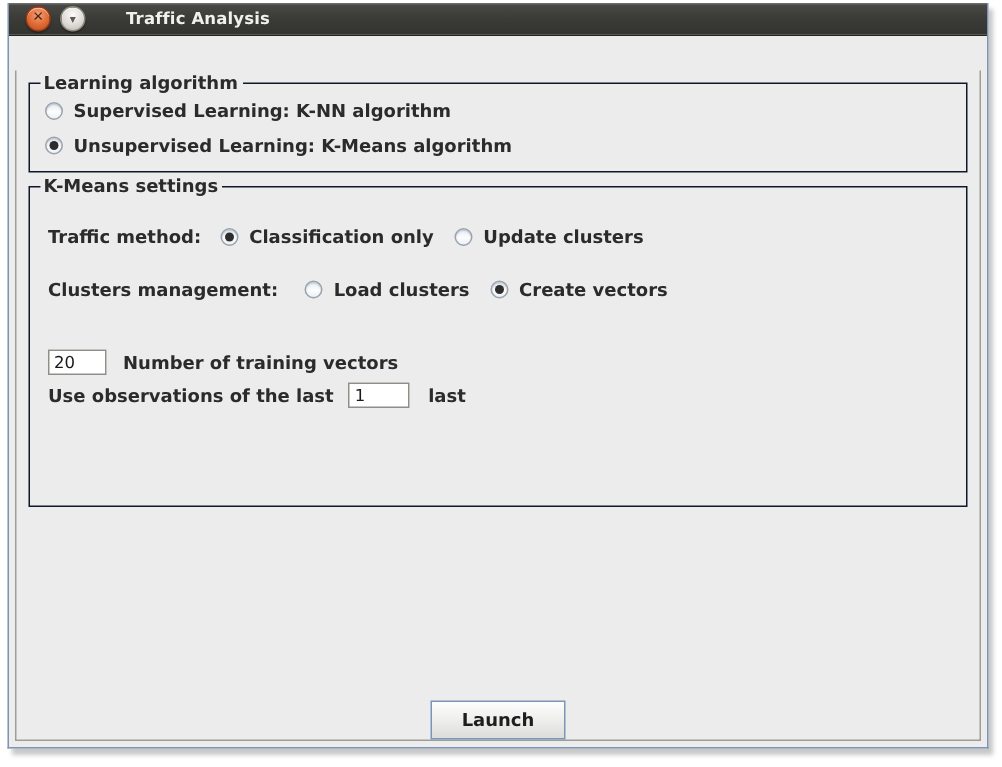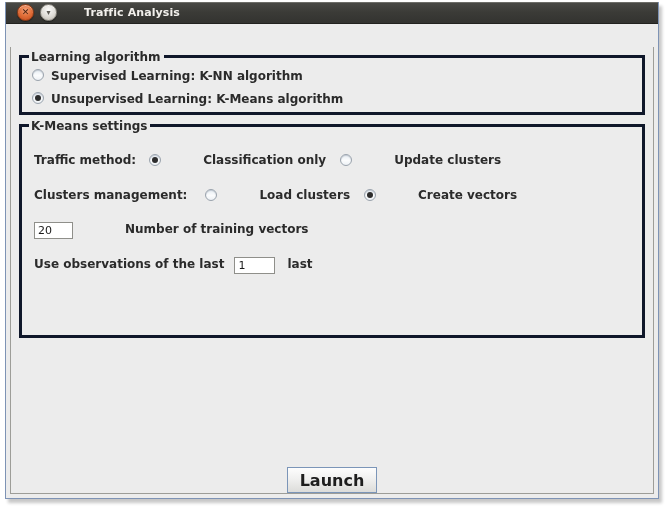--- a/index.html
+++ b/index.html
@@ -166,21 +166,21 @@
     background: #ececec;
     border: 1px solid #9d9d98;
     border-top: none;
     box-sizing: border-box;
   }
 
   
   .groupbox {
     position: absolute;
     box-sizing: border-box;
-    border: 3px solid #0f172a;
+    border: 1px solid #0f172a;
     background: transparent;
   }
   .groupbox > .gb-title {
     position: absolute;
     top: -8px;
     left: 7px;
     padding: 0 3px 0 2px;
     background: #ececec;
     font-size: 12px;
     font-weight: bold;
@@ -198,27 +198,27 @@
     left: 6px;
     top: 77px;
     right: 6px;
     height: 214px;
   }
 
   
   .row {
     position: absolute;
     display: flex;
+    align-items: center;
     white-space: nowrap;
   }
   .radio-item {
     display: flex;
     align-items: center;
     white-space: nowrap;
-    gap: 35px;
   }
   .radio {
     width: 12px;
     height: 12px;
     border-radius: 50%;
     box-sizing: border-box;
     flex: none;
     margin-right: 7px;
     position: relative;
     background: linear-gradient(to bottom, #e8eef4 0%, #fbfcfd 55%, #edf1f5 100%);
@@ -267,21 +267,21 @@
     display: flex;
     justify-content: center;
   }
   .launch-btn {
     box-sizing: border-box;
     width: 90px;
     height: 26px;
     border: 1px solid #7b95b8;
     background: linear-gradient(to bottom, #fdfdfd 0%, #f0f0ef 45%, #dcdcda 100%);
     font-family: "DejaVu Sans", "Liberation Sans", sans-serif;
-    font-size: 16px;
+    font-size: 12px;
     font-weight: bold;
     color: #1e1e1e;
     cursor: default;
   }
 </style>
 </head>
 <body>
 
 <div class="window">
 
@@ -340,23 +340,23 @@
           <span class="radio"></span>
           <span class="radio-label">Load clusters</span>
         </span>
 
         <span class="radio-item">
           <span class="radio checked"></span>
           <span class="radio-label">Create vectors</span>
         </span>
       </div>
 
-      <div class="row" style="left:12px; top:95px;gap:26px;">
+      <div class="row" style="left:12px; top:108px;">
         <input class="textbox" id="input-vectors" type="text" value="20" style="">
-        <span class="plain-label" style="margin-left:26px;">Number of training vectors</span>
+        <span class="plain-label" style="margin-left:11px;">Number of training vectors</span>
       </div>
 
       <div class="row" style="left:12px; top:130px;">
         <span class="plain-label">Use observations of the last</span>
         <input class="textbox" id="input-days" type="text" style="margin: 0px 12px 0px 10px;" value="1">
         <span class="plain-label">last</span>
       </div>
     </fieldset>
 
     <div class="launch-wrap">

